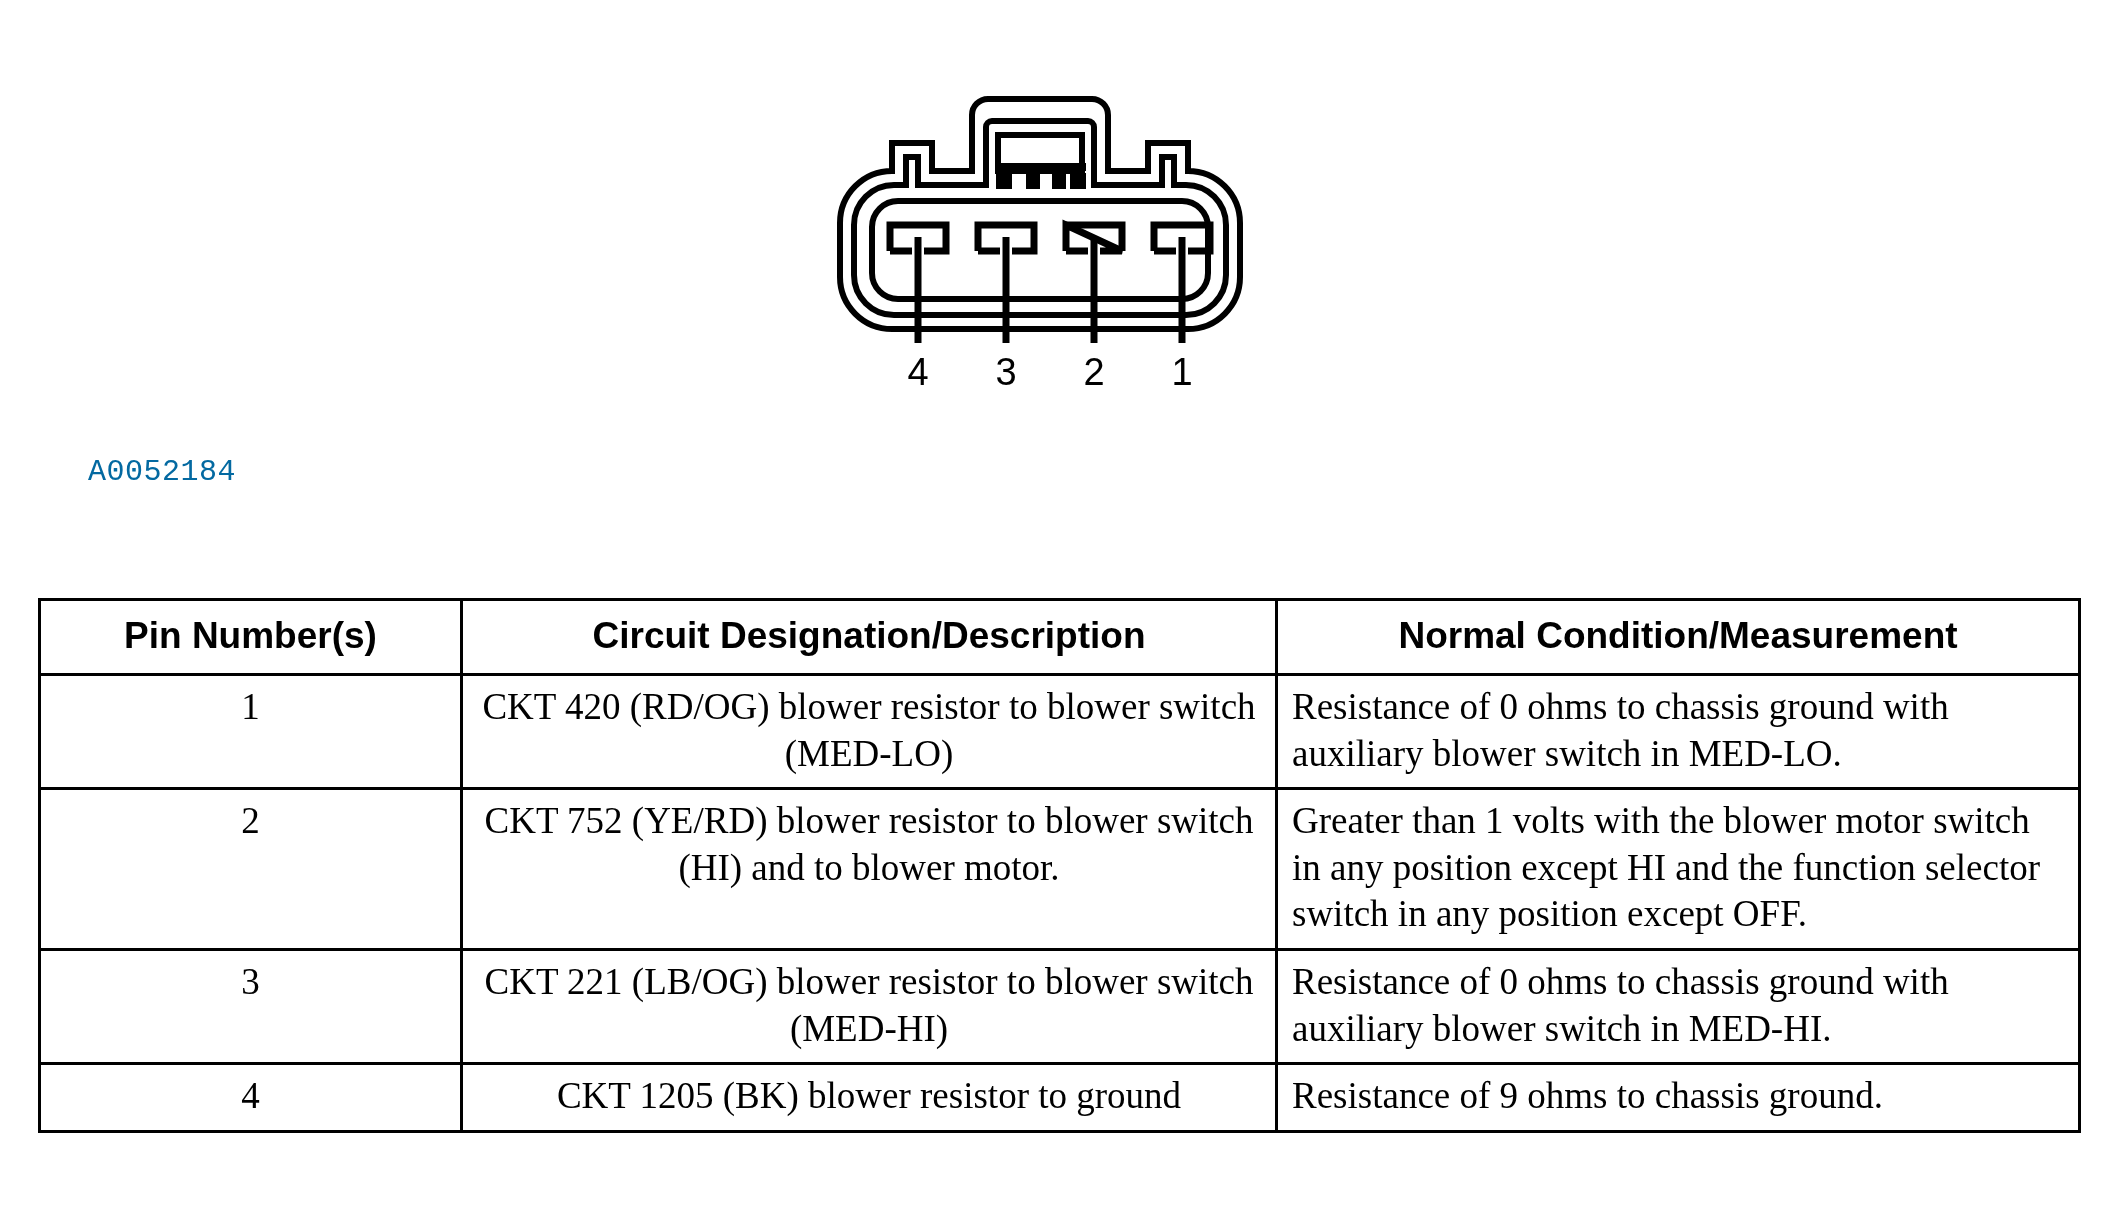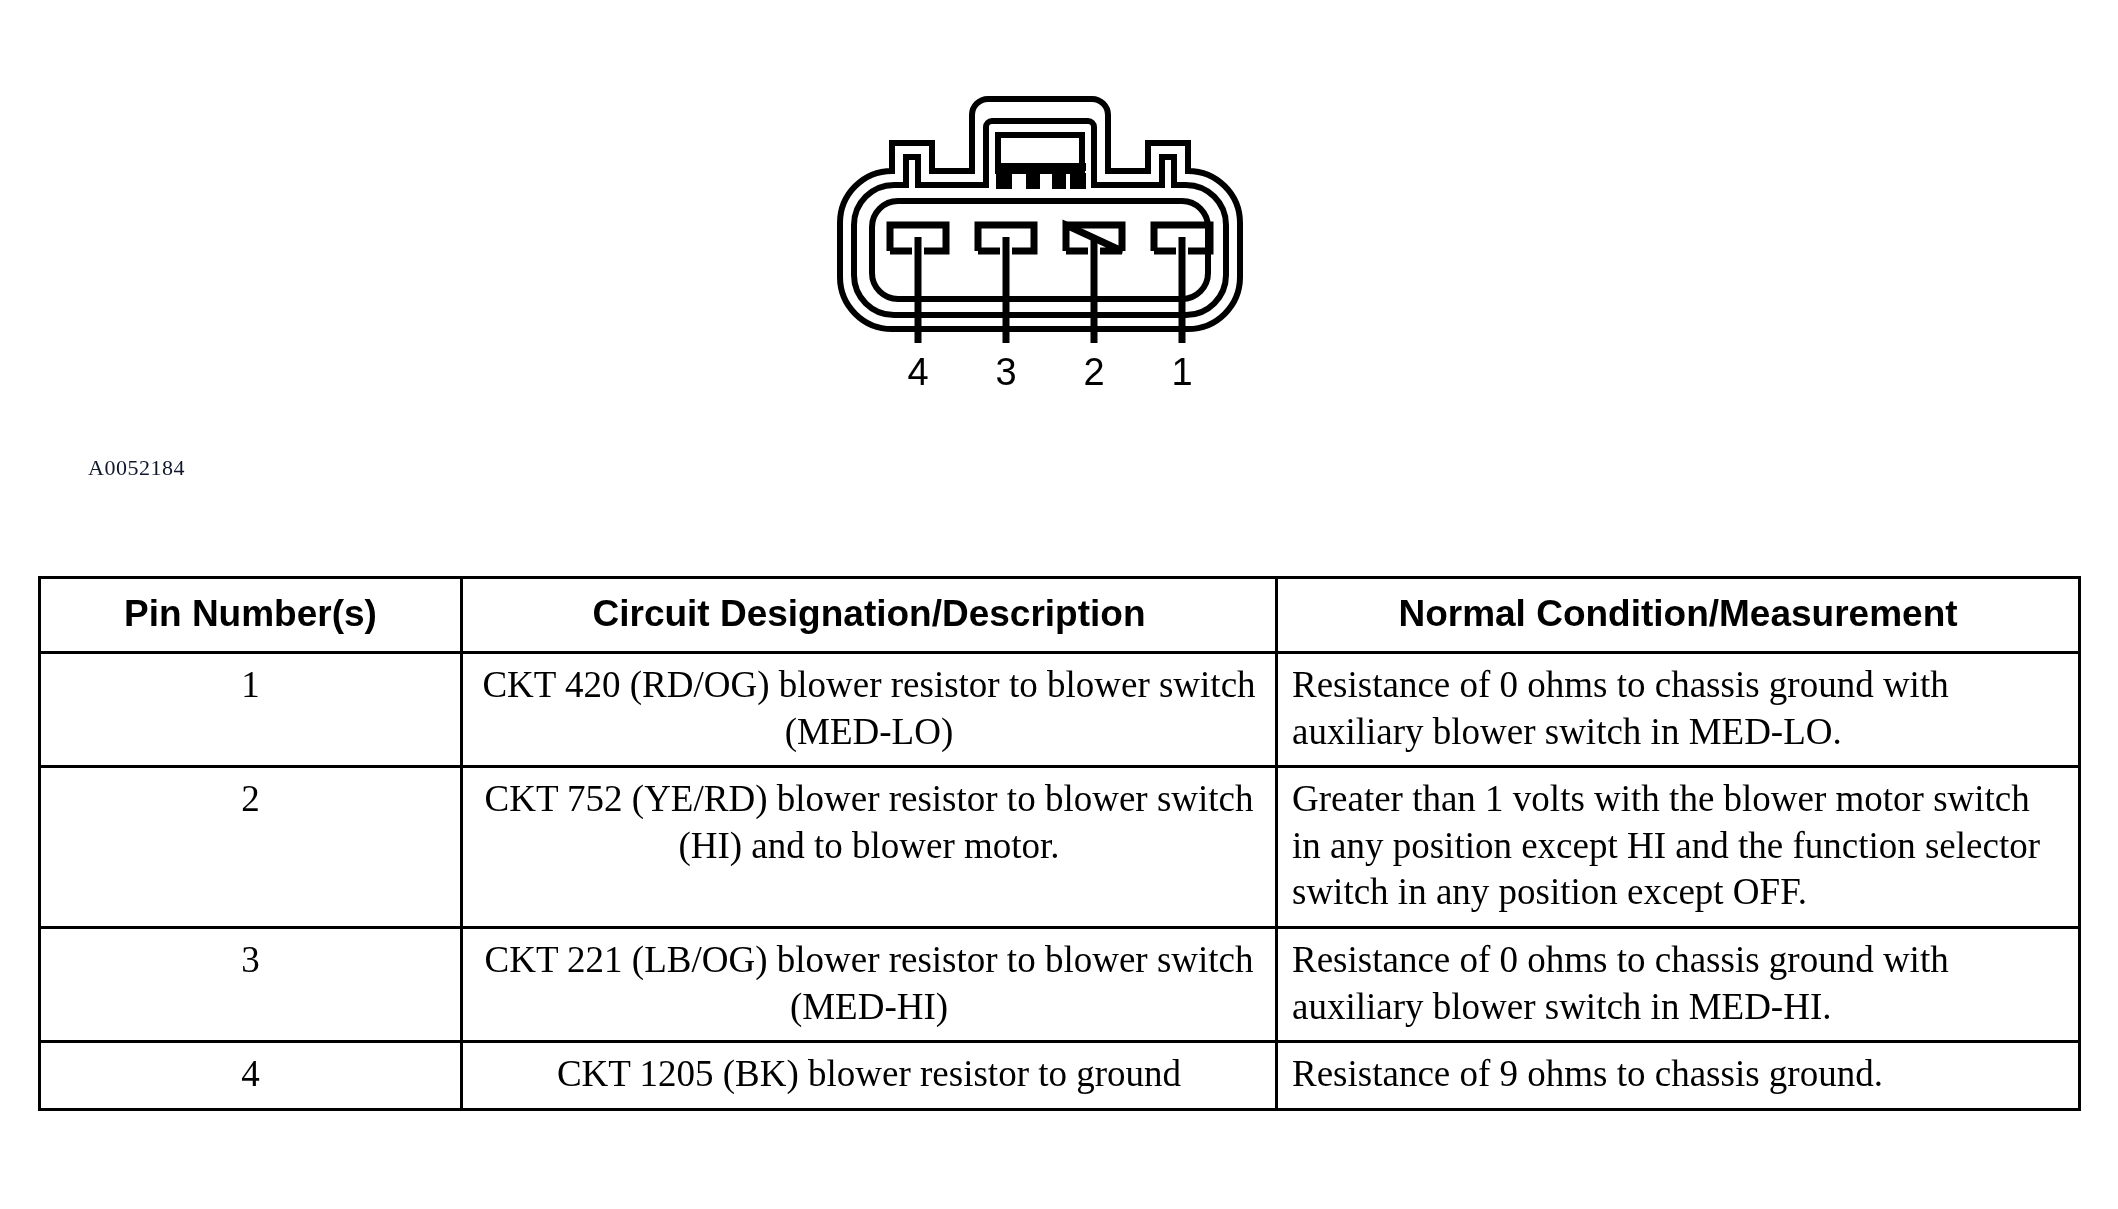--- a/index.html
+++ b/index.html
@@ -31,32 +31,32 @@
     font-size: 38px;
     font-weight: 400;
     fill: #000000;
   }
 
   
   #figure-id {
     position: absolute;
     left: 88px;
     top: 455px;
-    font-family: Liberation Serif, serif;
-    font-size: 22px;
+    font-family: Liberation Mono, monospace;
+    font-size: 30px;
     letter-spacing: 0.5px;
-    color: #0f172a;
+    color: #0369a1;
     white-space: nowrap;
   }
 
   
   #pin-table-wrap {
     position: absolute;
     left: 38px;
-    top: 576px;
+    top: 598px;
     width: 2040px;
   }
   table#pin-table {
     width: 100%;
     border-collapse: collapse;
     table-layout: fixed;
     background: #ffffff;
   }
   table#pin-table,
   table#pin-table th,

